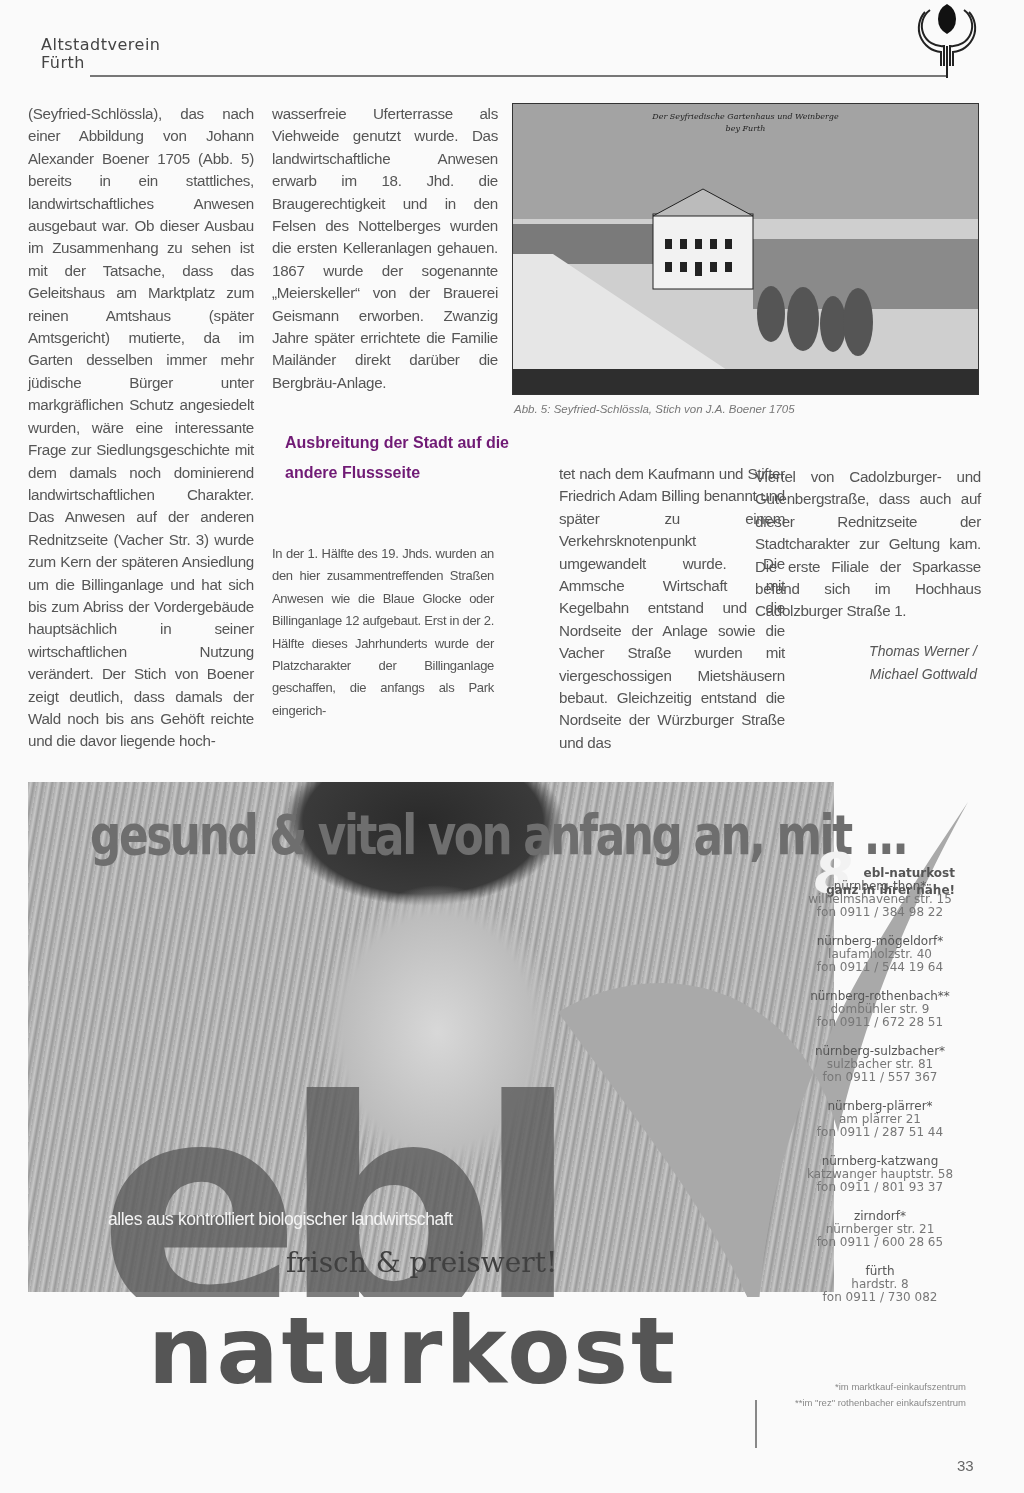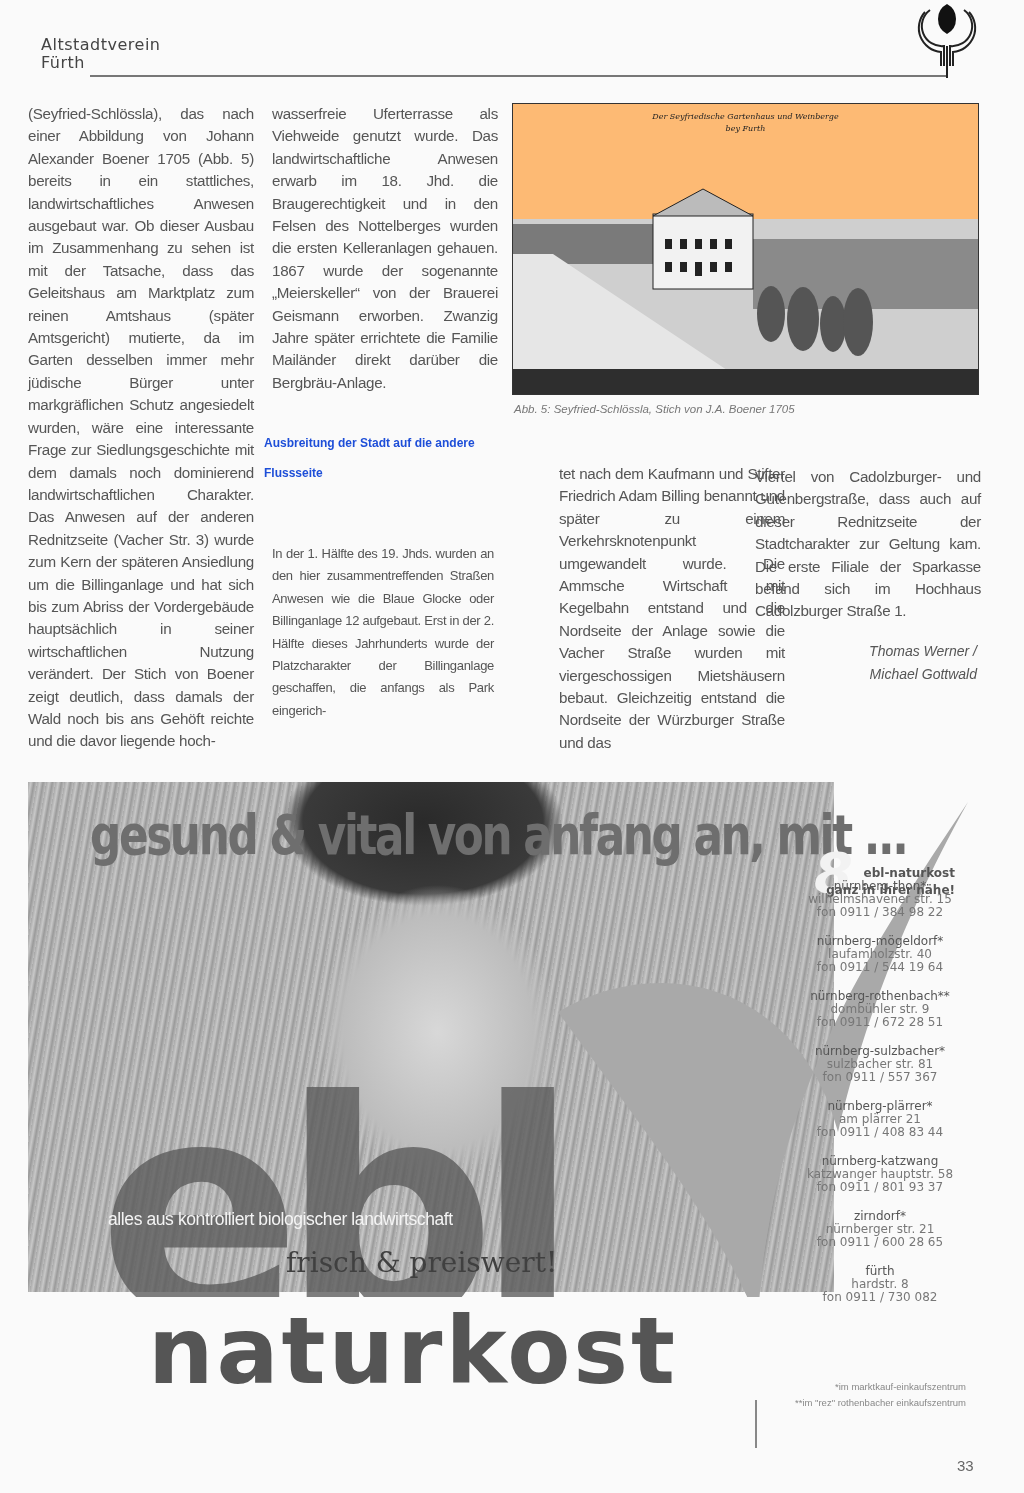--- a/index.html
+++ b/index.html
@@ -10,23 +10,23 @@
   }
   .masthead { position: absolute; left: 28px; top: 36px; font-size: 16px; line-height: 18px; color: #444; letter-spacing: 0.5px; font-family: "DejaVu Sans", sans-serif; margin-left: 13px; }
   .masthead-rule { position: absolute; left: 90px; top: 75px; width: 858px; height: 2px; background: #777; }
   .logo { position: absolute; left: 915px; top: 2px; width: 64px; height: 78px; }
   .col { position: absolute; top: 103px; width: 226px; font-size: 15.2px; line-height: 22.4px; color: #555; text-align: justify; font-family: "Liberation Sans Narrow", "Liberation Sans", sans-serif; letter-spacing: -0.3px; }
   .col p { margin: 0; }
   .col1 { left: 28px; }
   .col2 { left: 272px; }
   .col3 { left: 542px; top: 463px; margin-left: 17px; }
   .col4 { left: 755px; top: 466px; }
-  .heading { position: absolute; left: 264px; top: 428px; width: 230px; font-size: 12px; line-height: 30px; font-weight: bold; color: #1d4ed8; font-family: "Liberation Sans", sans-serif; }
+  .heading { position: absolute; left: 285px; top: 428px; width: 230px; font-size: 16px; line-height: 30px; font-weight: bold; color: #701a75; font-family: "Liberation Sans", sans-serif; }
   .col2b { position: absolute; left: 272px; top: 530px; width: 222px; font-size: 13px; line-height: 22.4px; color: #555; text-align: justify; letter-spacing: -0.3px; }
-  .figure { position: absolute; left: 512px; top: 103px; width: 465px; height: 290px; border: 1px solid #333; background: #fdba74; overflow: hidden; }
+  .figure { position: absolute; left: 512px; top: 103px; width: 465px; height: 290px; border: 1px solid #333; background: #a3a3a3; overflow: hidden; }
   .figure svg { width: 100%; height: 100%; }
   .fig-script { position: absolute; left: 0; width: 100%; text-align: center; font-family: "DejaVu Serif", serif; font-style: italic; font-size: 8px; color: #222; }
   .caption { position: absolute; left: 514px; top: 403px; font-size: 11.5px; color: #777; font-style: italic; }
   .author { position: absolute; left: 755px; top: 640px; width: 222px; text-align: right; font-style: italic; font-size: 14px; line-height: 23px; color: #555; }
   .ad { position: absolute; left: 28px; top: 782px; width: 955px; height: 640px; overflow: hidden; }
   .ad-photo { position: absolute; left: 0; top: 0; width: 806px; height: 510px;
      background:
        radial-gradient(ellipse 170px 210px at 410px 250px, #d8d8d8 0%, #bdbdbd 55%, rgba(0,0,0,0) 70%),
        radial-gradient(ellipse 200px 120px at 395px 40px, #2a2a2a 0%, #3a3a3a 60%, rgba(0,0,0,0) 70%),
        repeating-linear-gradient(100deg, #a9a9a9 0px, #c8c8c8 3px, #9a9a9a 6px, #bdbdbd 9px);
@@ -156,21 +156,21 @@
     <div>fon 0911 / 672 28 51</div>
   </div>
   <div class="store">
     <div class="name">nürnberg-sulzbacher*</div>
     <div>sulzbacher str. 81</div>
     <div>fon 0911 / 557 367</div>
   </div>
   <div class="store">
     <div class="name">nürnberg-plärrer*</div>
     <div>am plärrer 21</div>
-    <div>fon 0911 / 408 83 44</div>
+    <div>fon 0911 / 287 51 44</div>
   </div>
   <div class="store">
     <div class="name">nürnberg-katzwang</div>
     <div>katzwanger hauptstr. 58</div>
     <div>fon 0911 / 801 93 37</div>
   </div>
   <div class="store">
     <div class="name">zirndorf*</div>
     <div>nürnberger str. 21</div>
     <div>fon 0911 / 600 28 65</div>

